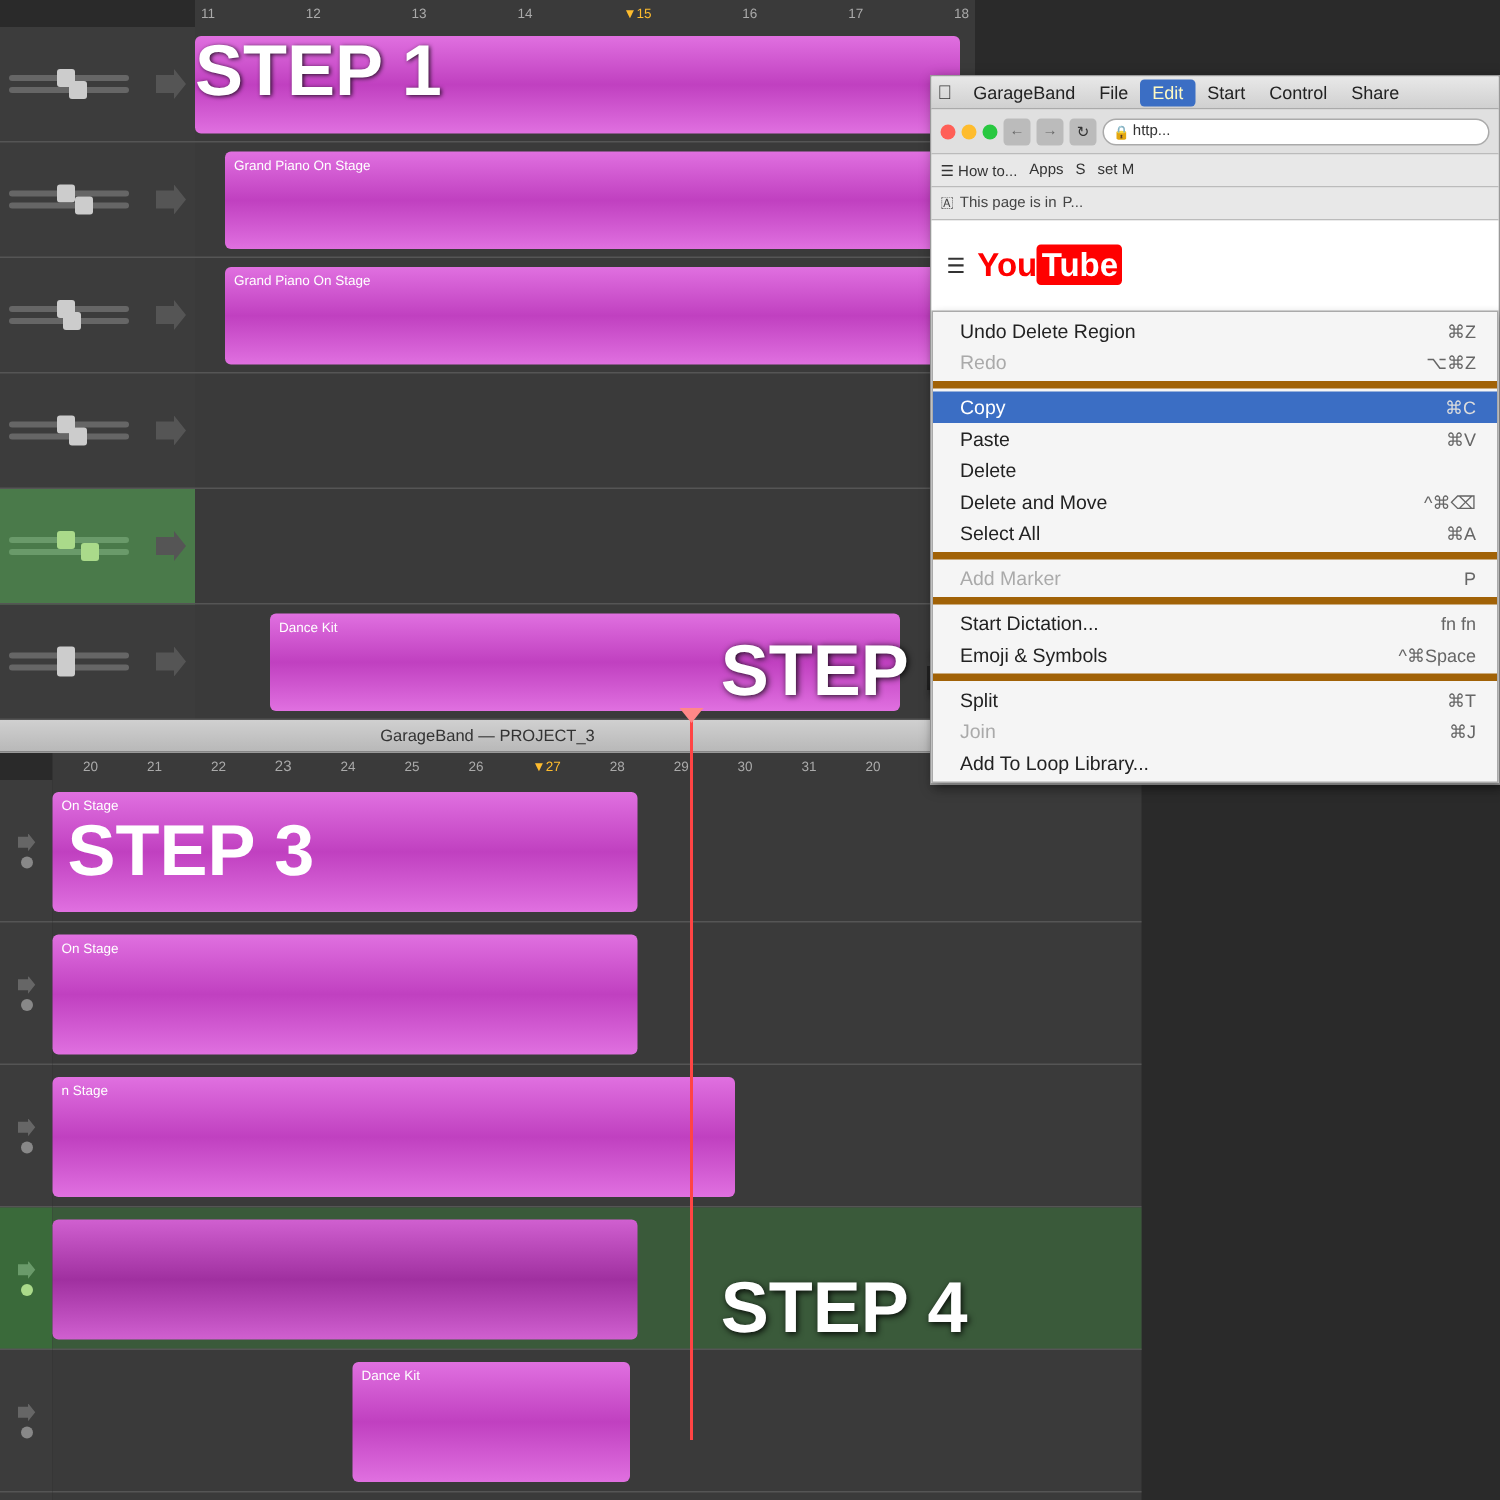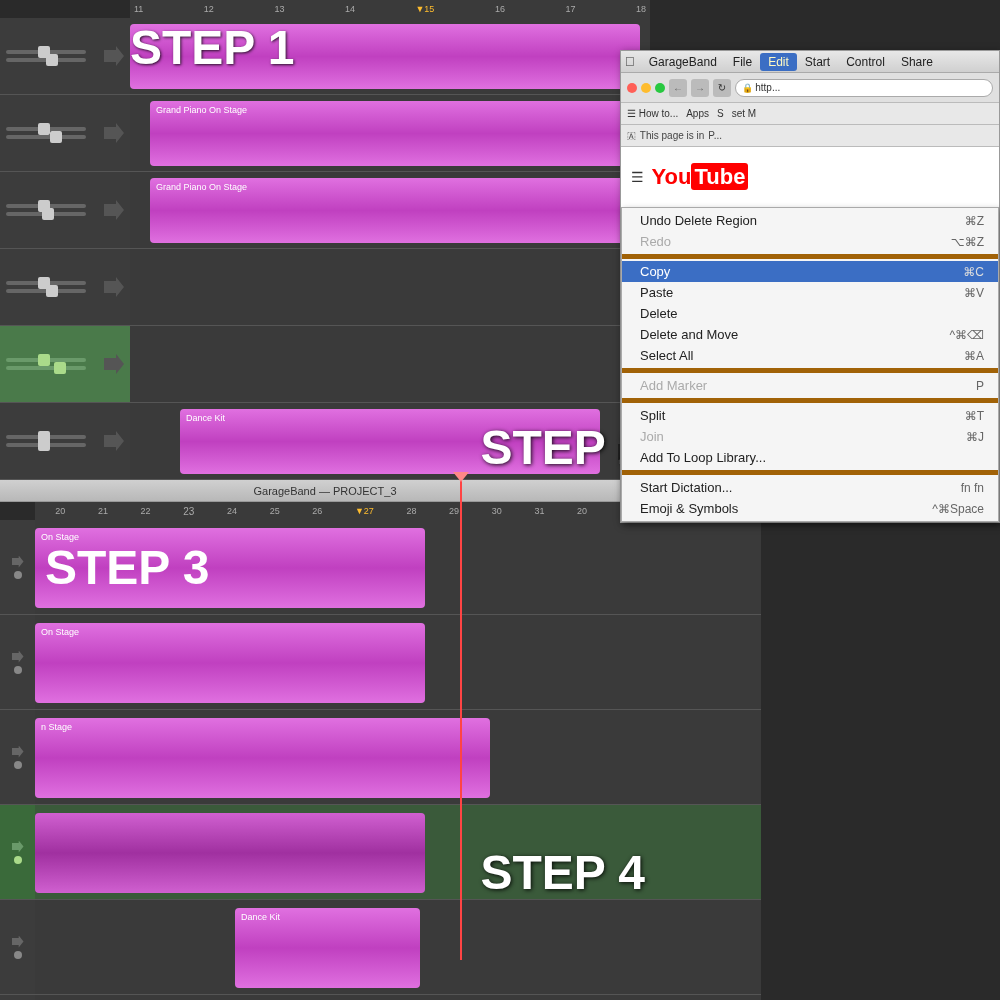--- a/index.html
+++ b/index.html
@@ -692,39 +692,39 @@
         </div>
       </div>
       <div class="menu-section">
         <div class="menu-row disabled">
           <span>Add Marker</span>
           <span class="menu-shortcut">P</span>
         </div>
       </div>
       <div class="menu-section">
         <div class="menu-row">
+          <span>Start Dictation...</span>
+          <span class="menu-shortcut">fn fn</span>
+        </div>
+        <div class="menu-row">
+          <span>Emoji &amp; Symbols</span>
+          <span class="menu-shortcut">^⌘Space</span>
+        </div>
+      </div>
+      <div class="menu-section">
+        <div class="menu-row">
           <span>Split</span>
           <span class="menu-shortcut">⌘T</span>
         </div>
         <div class="menu-row disabled">
           <span>Join</span>
           <span class="menu-shortcut">⌘J</span>
         </div>
         <div class="menu-row">
           <span>Add To Loop Library...</span>
-        </div>
-      </div>
-      <div class="menu-section">
-        <div class="menu-row">
-          <span>Start Dictation...</span>
-          <span class="menu-shortcut">fn fn</span>
-        </div>
-        <div class="menu-row">
-          <span>Emoji &amp; Symbols</span>
-          <span class="menu-shortcut">^⌘Space</span>
         </div>
       </div>
     </div>
 
   </div>
 
 </div>
 
 <div class="bottom-half">
 

